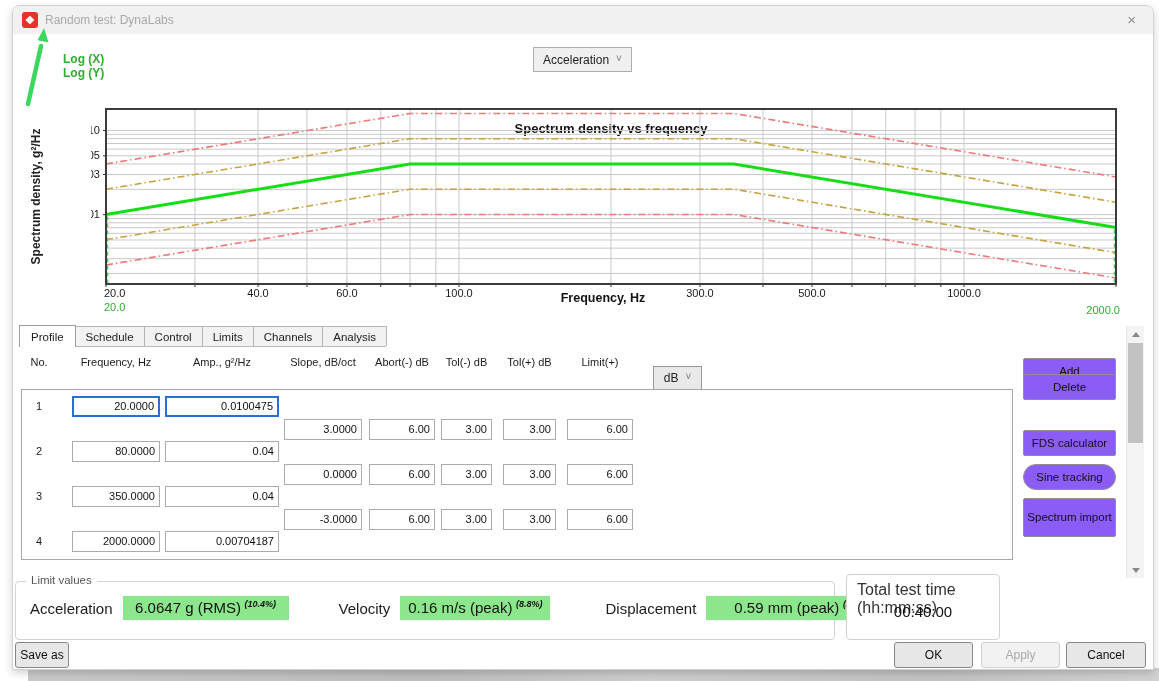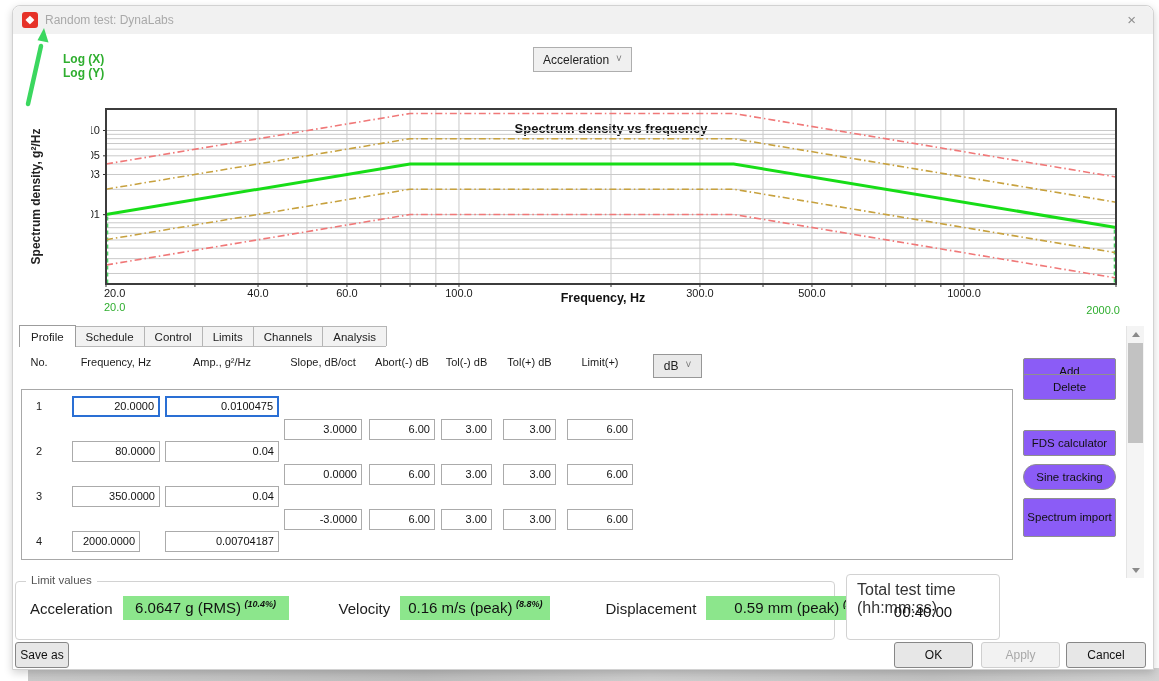--- a/index.html
+++ b/index.html
@@ -24,21 +24,21 @@
     transform:rotate(-90deg);transform-origin:left top;text-align:center;}
   #chart{position:absolute;left:78px;top:95px;}
   
   .tabs{position:absolute;left:6px;top:319px;display:flex;align-items:flex-end;border-bottom:1px solid #b9b9b9;}
   .tab{font-size:11.5px;color:#222;background:#f2f2f2;border:1px solid #b5b5b5;border-bottom:none;
     padding:4px 10px 3px 10px;margin-right:-1px;}
   .tab.active{background:#fff;border-color:#9c9c9c;padding:5px 11px 4px 11px;position:relative;z-index:2;
     margin-bottom:-1px;}
   
   .hdr{position:absolute;top:350px;height:16px;font-size:11px;color:#1c1c1c;text-align:center;}
-  .db-dd{left:640px;top:348px;width:47px;height:22px;background:#e9e9e9;border-color:#979797;}
+  .db-dd{left:640px;top:360px;width:47px;height:22px;background:#e9e9e9;border-color:#979797;}
   .tpanel{position:absolute;left:8px;top:383px;width:990px;height:169px;border:1px solid #a8a8a8;background:#fff;}
   .rowno{position:absolute;font-size:11px;color:#1c1c1c;text-align:center;line-height:21px;}
   .cell{position:absolute;height:21px;border:1px solid #ababab;background:#fff;font-size:11px;color:#111;
     text-align:right;line-height:19px;padding-right:4px;box-sizing:border-box;}
   .cell.sel{border:2px solid #2a6fd4;line-height:17px;}
   
   .sbtn{position:absolute;left:1010px;width:91px;background:#8b5cf6;border:1px solid #8f8f8f;border-radius:2px;
     font-size:11.5px;color:#111;display:flex;align-items:center;justify-content:center;text-align:center;line-height:1.25;}
   
   .sb-track{position:absolute;left:1113px;top:320px;width:17px;height:252px;background:#f4f4f4;border-left:1px solid #e4e4e4;}
@@ -217,21 +217,21 @@
       <div class="cell" style="left: 554px; top: 458px; width: 66px;">6.00</div>
       <div class="rowno" style="left: 12px; top: 480px; width: 28px;">3</div>
       <div class="cell" style="left: 59px; top: 480px; width: 88px;">350.0000</div>
       <div class="cell" style="left: 152px; top: 480px; width: 114px;">0.04</div>
       <div class="cell" style="left: 271px; top: 503px; width: 78px;">-3.0000</div>
       <div class="cell" style="left: 356px; top: 503px; width: 66px;">6.00</div>
       <div class="cell" style="left: 428px; top: 503px; width: 51px;">3.00</div>
       <div class="cell" style="left: 490px; top: 503px; width: 53px;">3.00</div>
       <div class="cell" style="left: 554px; top: 503px; width: 66px;">6.00</div>
       <div class="rowno" style="left: 12px; top: 525px; width: 28px;">4</div>
-      <div class="cell" style="left: 59px; top: 525px; width: 68px;">2000.0000</div>
+      <div class="cell" style="left: 59px; top: 525px; width: 88px;">2000.0000</div>
       <div class="cell" style="left: 152px; top: 525px; width: 114px;">0.00704187</div>
     </div>
 
   <div id="sidebtns">
       <div class="sbtn" style="top: 352px; height: 24px;">Add</div>
       <div class="sbtn" style="top: 368px; height: 24px;">Delete</div>
       <div class="sbtn" style="top: 424px; height: 24px;">FDS calculator</div>
       <div class="sbtn" style="top: 458px; height: 24px; border-radius: 13px;">Sine tracking</div>
       <div class="sbtn" style="top: 492px; height: 37px;">Spectrum import</div>
     </div>

